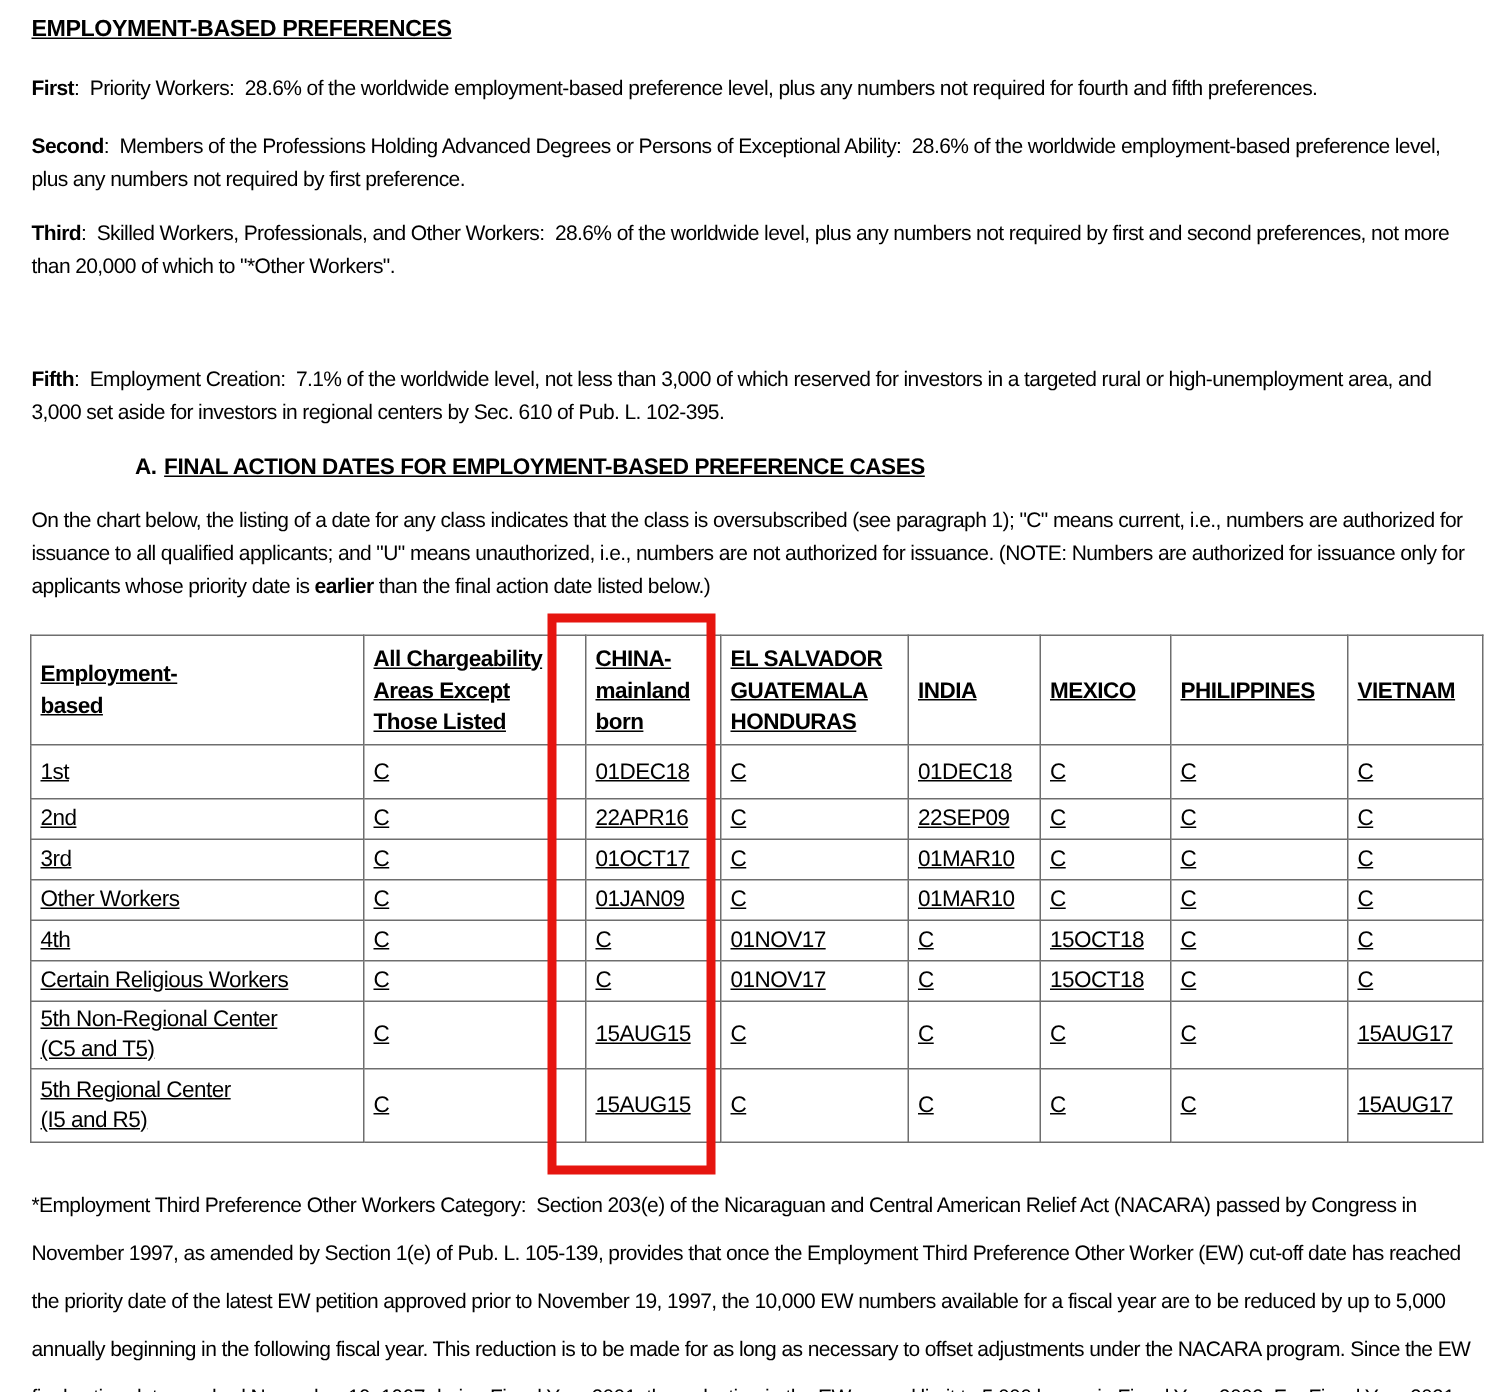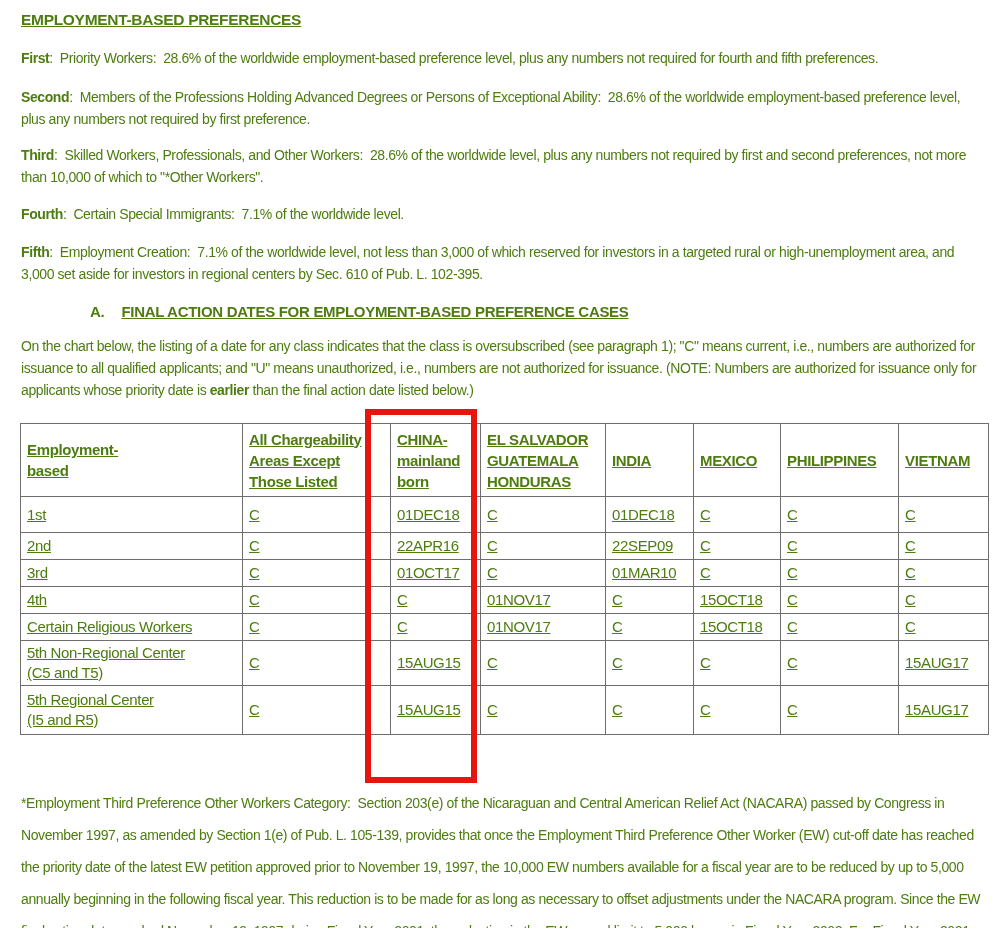--- a/index.html
+++ b/index.html
@@ -3,21 +3,21 @@
 <meta charset="utf-8">
 <style>
   html, body { margin: 0; padding: 0; background: #ffffff; }
   .page {
     position: relative;
     width: 1004px;
     height: 928px;
     background: #ffffff;
     overflow: hidden;
     font-family: "Liberation Sans", sans-serif;
-    color: #4d7c0f;
+    color: #000000;
   }
   .title {
     position: absolute;
     left: 21px; top: 11px;
     font-size: 15.5px;
     font-weight: bold;
     letter-spacing: -0.3px;
     text-decoration: underline;
     margin: 0;
   }
@@ -37,21 +37,21 @@
   .section-heading {
     position: absolute;
     left: 90px; top: 303px;
     font-size: 15px;
     font-weight: bold;
     letter-spacing: -0.3px;
     margin: 0;
   }
   .section-heading .underlined {
     text-decoration: underline;
-    margin-left: 17px;
+    margin-left: 5px;
   }
   #fad-table {
     position: absolute;
     left: 20px; top: 423px;
     border-collapse: collapse;
     table-layout: fixed;
     font-size: 15px;
     letter-spacing: -0.35px;
     text-decoration: underline;
   }
@@ -96,23 +96,22 @@
 <body>
 
 <div class="page">
 
   <h1 class="title">EMPLOYMENT-BASED PREFERENCES</h1>
 
   <p class="para" style="top:47px"><span class="term">First</span><span>:  Priority Workers:  28.6% of the worldwide employment-based preference level, plus any numbers not required for fourth and fifth preferences.</span></p>
 
   <p class="para" style="top:86px"><span class="term">Second</span><span>:  Members of the Professions Holding Advanced Degrees or Persons of Exceptional Ability:  28.6% of the worldwide employment-based preference level, plus any numbers not required by first preference.</span></p>
 
-  <p class="para" style="top:144px"><span class="term">Third</span><span>:  Skilled Workers, Professionals, and Other Workers:  28.6% of the worldwide level, plus any numbers not required by first and second preferences, not more than 10,000 of which to "*Other Workers".</span></p>
-
-  <p class="para" style="top:203px"><span class="term">Fourth</span><span>:  Certain Special Immigrants:  7.1% of the worldwide level.</span></p>
+  <p class="para" style="top:144px"><span class="term">Third</span><span>:  Skilled Workers, Professionals, and Other Workers:  28.6% of the worldwide level, plus any numbers not required by first and second preferences, not more than 20,000 of which to "*Other Workers".</span></p>
+
 
   <p class="para" style="top:241px"><span class="term">Fifth</span><span>:  Employment Creation:  7.1% of the worldwide level, not less than 3,000 of which reserved for investors in a targeted rural or high-unemployment area, and 3,000 set aside for investors in regional centers by Sec. 610 of Pub. L. 102-395.</span></p>
 
   <h2 class="section-heading"><span>A.</span><span class="underlined">FINAL ACTION DATES FOR EMPLOYMENT-BASED PREFERENCE CASES</span></h2>
 
   <p class="para" style="top:335px"><span>On the chart below, the listing of a date for any class indicates that the class is oversubscribed (see paragraph 1); "C" means current, i.e., numbers are authorized for issuance to all qualified applicants; and "U" means unauthorized, i.e., numbers are not authorized for issuance. (NOTE: Numbers are authorized for issuance only for applicants whose priority date is </span><b>earlier</b><span> than the final action date listed below.)</span></p>
 
   <table id="fad-table">
       <colgroup>
         <col style="width: 222px;">
@@ -168,20 +167,30 @@
           <td>3rd</td>
           <td>C</td>
           <td>01OCT17</td>
           <td>C</td>
           <td>01MAR10</td>
           <td>C</td>
           <td>C</td>
           <td>C</td>
         </tr>
         <tr style="height: 27px;">
+          <td>Other Workers</td>
+          <td>C</td>
+          <td>01JAN09</td>
+          <td>C</td>
+          <td>01MAR10</td>
+          <td>C</td>
+          <td>C</td>
+          <td>C</td>
+        </tr>
+        <tr style="height: 27px;">
           <td>4th</td>
           <td>C</td>
           <td>C</td>
           <td>01NOV17</td>
           <td>C</td>
           <td>15OCT18</td>
           <td>C</td>
           <td>C</td>
         </tr>
         <tr style="height: 27px; padding-left: 30px;">

